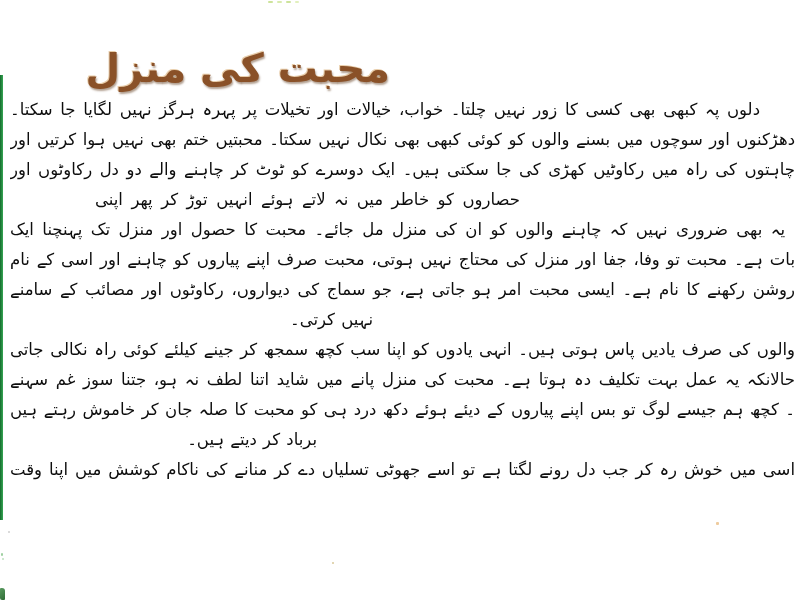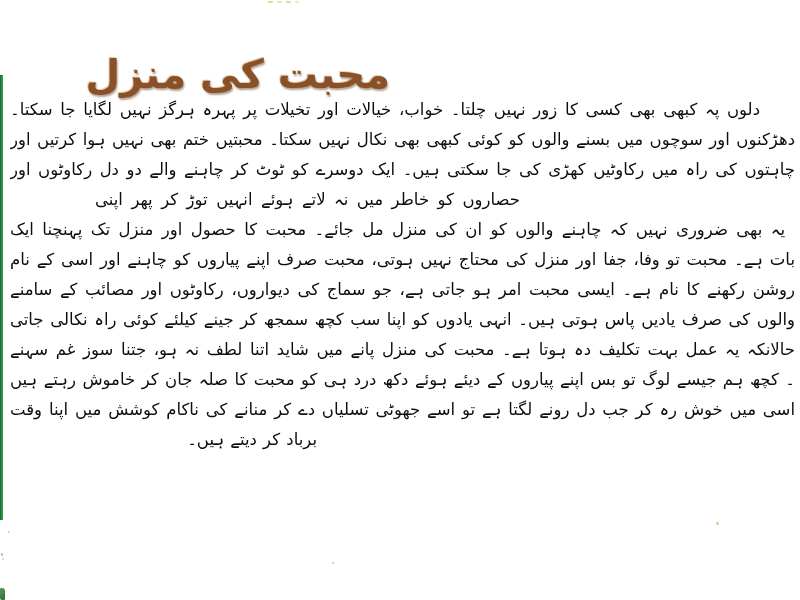--- a/index.html
+++ b/index.html
@@ -40,21 +40,21 @@
   .dot.a4 { left: 295px; top: 1px; width: 4px; height: 2px; background: #e2f0bd; }
   .dot.b1 { left: 716px; top: 522px; width: 3px; height: 3px; background: #eecb9e; }
   .dot.b2 { left: 332px; top: 562px; width: 2px; height: 2px; background: #d8c89a; }
   .dot.b3 { left: 8px;   top: 531px; width: 2px; height: 2px; background: #cfcfcf; }
   .dot.b4 { left: 1px;   top: 553px; width: 2px; height: 3px; background: #9fd0a2; }
   .dot.b5 { left: 2px;   top: 558px; width: 2px; height: 2px; background: #bce0bd; }
 
   
   .headline {
     position: absolute;
-    top: 40px;
+    top: 34px;
     left: 130px;
     width: 260px;
     height: 68px;
     line-height: 68px;
     text-align: center;
     direction: rtl;
     white-space: nowrap;
     font-size: 40px;
     font-weight: 700;
     color: #8a5128;
@@ -121,24 +121,25 @@
       <div class="line indent-lg">دلوں پہ کبھی بھی کسی کا زور نہیں چلتا۔ خواب، خیالات اور تخیلات پر پہرہ ہرگز نہیں لگایا جا سکتا۔ دلوں کی</div>
       <div class="line">دھڑکنوں اور سوچوں میں بسنے والوں کو کوئی کبھی بھی نکال نہیں سکتا۔ محبتیں ختم بھی نہیں ہوا کرتیں اور نہ ہی</div>
       <div class="line">چاہتوں کی راہ میں رکاوٹیں کھڑی کی جا سکتی ہیں۔ ایک دوسرے کو ٹوٹ کر چاہنے والے دو دل رکاوٹوں اور تمام</div>
       <div class="line p1-last">حصاروں کو خاطر میں نہ لاتے ہوئے انہیں توڑ کر پھر اپنی منزل کی جانب گامزن ہو جاتے ہیں۔</div>
     </div>
 
     <div class="para">
       <div class="line indent-sm">یہ بھی ضروری نہیں کہ چاہنے والوں کو ان کی منزل مل جائے۔ محبت کا حصول اور منزل تک پہنچنا ایک علیحدہ</div>
       <div class="line">بات ہے۔ محبت تو وفا، جفا اور منزل کی محتاج نہیں ہوتی، محبت صرف اپنے پیاروں کو چاہنے اور اسی کے نام کا دیا</div>
       <div class="line">روشن رکھنے کا نام ہے۔ ایسی محبت امر ہو جاتی ہے، جو سماج کی دیواروں، رکاوٹوں اور مصائب کے سامنے ہارا</div>
+      <div class="line short p2-last">نہیں کرتی۔</div>
     </div>
 
     <div class="para">
       <div class="line">والوں کی صرف یادیں پاس ہوتی ہیں۔ انہی یادوں کو اپنا سب کچھ سمجھ کر جینے کیلئے کوئی راہ نکالی جاتی ہے</div>
       <div class="line">حالانکہ یہ عمل بہت تکلیف دہ ہوتا ہے۔ محبت کی منزل پانے میں شاید اتنا لطف نہ ہو، جتنا سوز غم سہنے میں ہوتا ہے</div>
       <div class="line">۔ کچھ ہم جیسے لوگ تو بس اپنے پیاروں کے دیئے ہوئے دکھ درد ہی کو محبت کا صلہ جان کر خاموش رہتے ہیں اور</div>
+      <div class="line short p3-last">برباد کر دیتے ہیں۔</div>
       <div class="line">اسی میں خوش رہ کر جب دل رونے لگتا ہے تو اسے جھوٹی تسلیاں دے کر منانے کی ناکام کوشش میں اپنا وقت</div>
-      <div class="line short p3-last">برباد کر دیتے ہیں۔</div>
     </div>
 
   </div>
 </div>
 
 </body></html>

